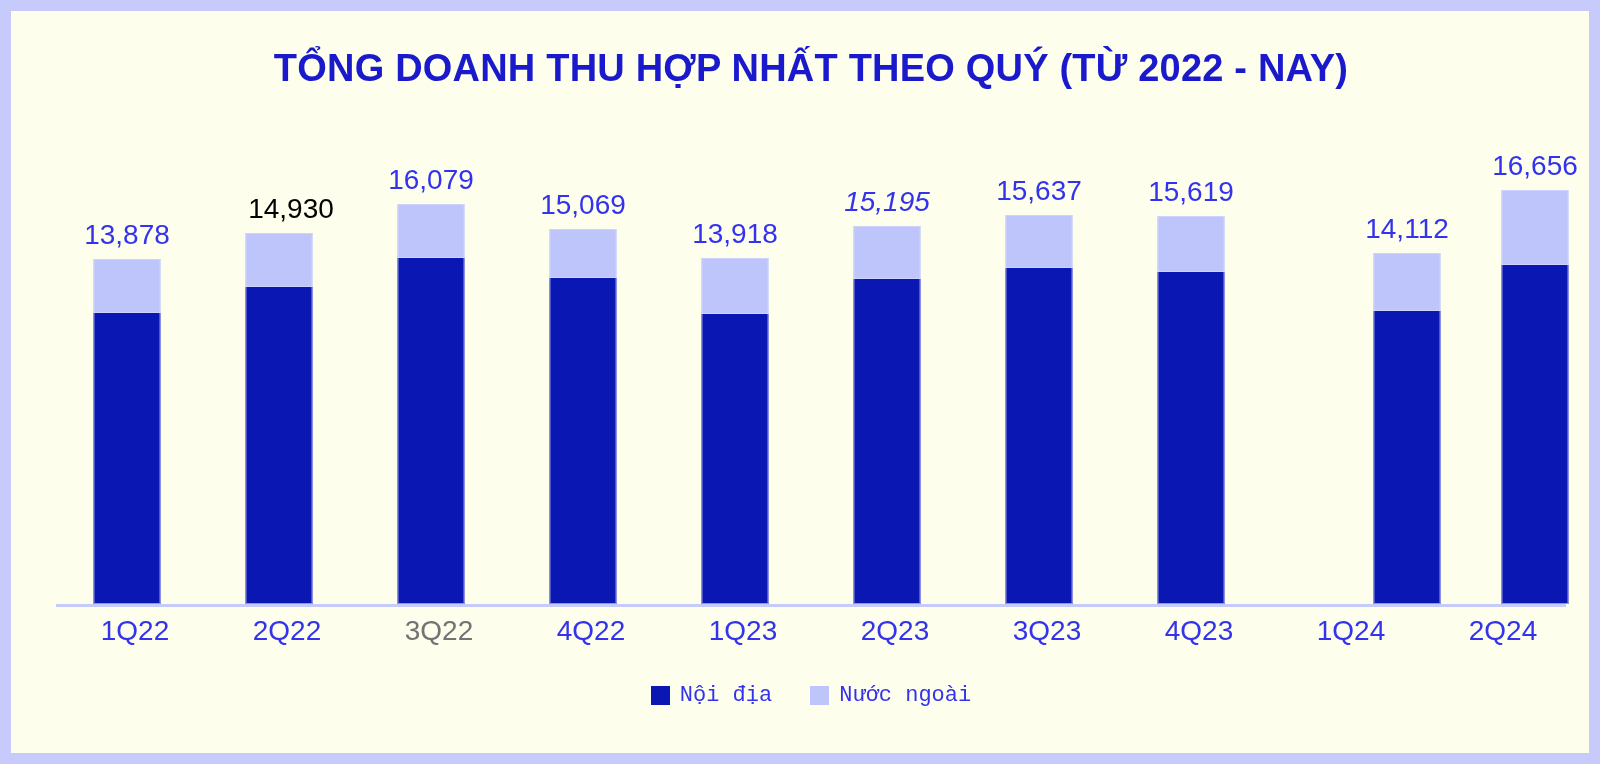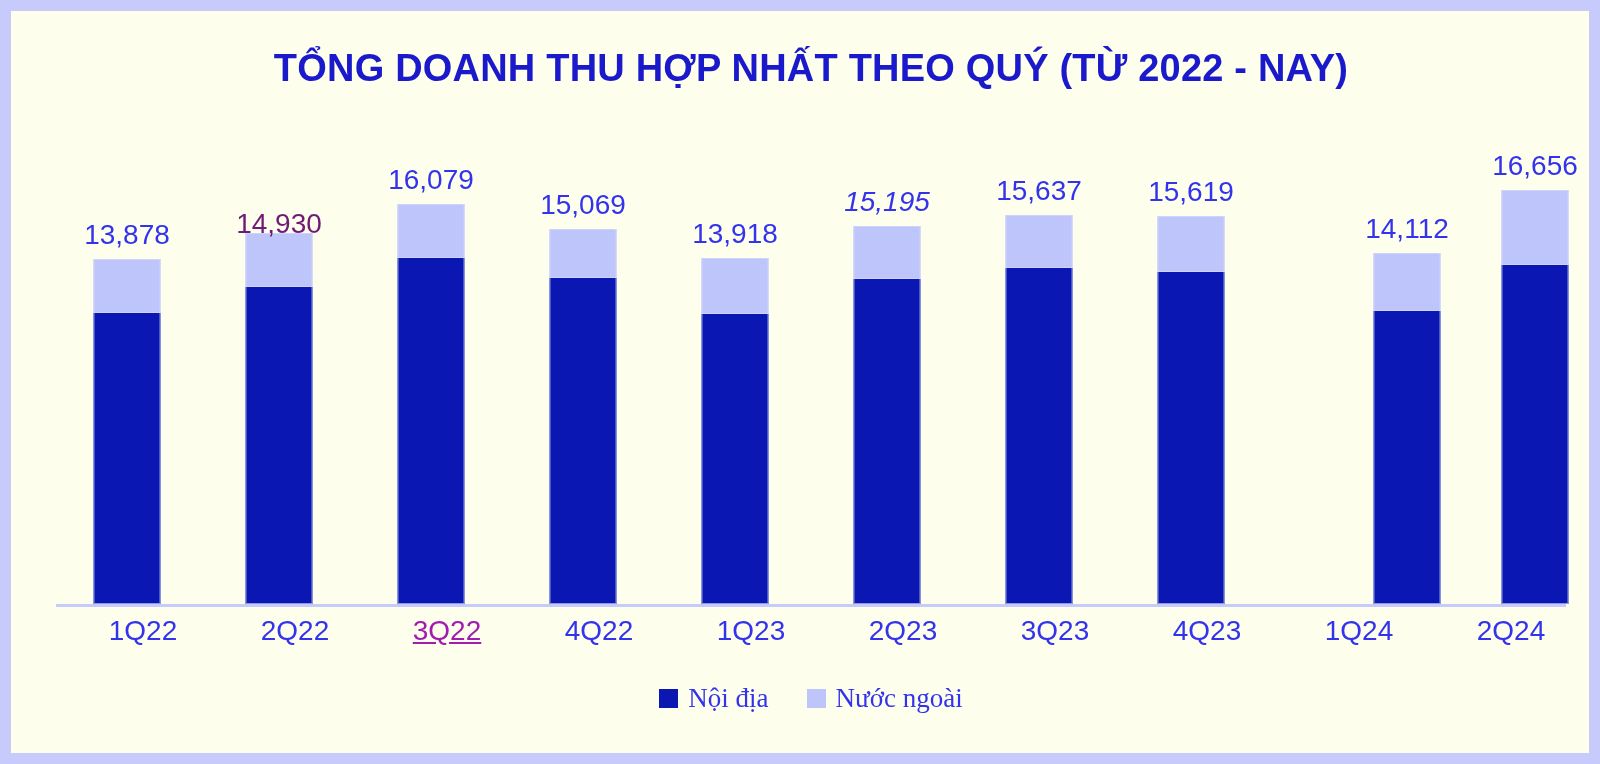--- a/index.html
+++ b/index.html
@@ -94,21 +94,21 @@
     transform: translateX(-50%);
     font-size: 28px;
     color: #3333EE;
     white-space: nowrap;
     font-family: "Liberation Sans", sans-serif;
   }
 
   
   #x-axis-labels {
     position: absolute;
-    left: 56px;
+    left: 48px;
     top: 604px;
     width: 1520px;
     height: 46px;
   }
 
   .x-tick-label {
     position: absolute;
     top: 0;
     width: 152px;
     text-align: center;
@@ -135,23 +135,23 @@
     gap: 10px;
   }
 
   .legend-swatch {
     width: 19px;
     height: 19px;
     display: inline-block;
   }
 
   .legend-label {
-    font-size: 27px;
+    font-size: 22px;
     color: #3333EE;
-    font-family: Liberation Serif, serif;
+    font-family: Liberation Mono, monospace;
     white-space: nowrap;
   }
 </style>
 </head>
 <body>
 
 <div id="chart-card">
 
   <div id="chart-title">TỔNG DOANH THU HỢP NHẤT THEO QUÝ (TỪ 2022 - NAY)</div>
 
@@ -163,21 +163,21 @@
           <div class="seg-foreign" style="height: 54.3847px; background: rgb(190, 197, 251);"></div>
           <div class="seg-domestic" style="height: 290.566px; background: rgb(10, 23, 179);"></div>
         </div>
         <div class="bar-total-label" style="bottom: 352.95px; color: rgb(51, 51, 238);">13,878</div>
       </div>
       <div class="bar-group" style="left: 152px;">
         <div class="bar-stack" style="height: 371.099px;">
           <div class="seg-foreign" style="height: 54.4344px; background: rgb(190, 197, 251);"></div>
           <div class="seg-domestic" style="height: 316.664px; background: rgb(10, 23, 179);"></div>
         </div>
-        <div class="bar-total-label" style="bottom: 364px; color: #701a75;">14,930</div>
+        <div class="bar-total-label" style="bottom: 379px; color: #000000; margin-left: 12px;">14,930</div>
       </div>
       <div class="bar-group" style="left: 304px; text-decoration: underline;">
         <div class="bar-stack" style="height: 399.658px;">
           <div class="seg-foreign" style="height: 53.1668px; background: rgb(190, 197, 251);"></div>
           <div class="seg-domestic" style="height: 346.491px; background: rgb(10, 23, 179);"></div>
         </div>
         <div class="bar-total-label" style="bottom: 407.658px; color: rgb(51, 51, 238);">16,079</div>
       </div>
       <div class="bar-group" style="left: 456px;">
         <div class="bar-stack" style="height: 374.554px;">
@@ -227,21 +227,21 @@
           <div class="seg-domestic" style="height: 339.035px; background: rgb(10, 23, 179);"></div>
         </div>
         <div class="bar-total-label" style="bottom: 422px; color: rgb(51, 51, 238);">16,656</div>
       </div>
     </div>
 
   <div id="x-axis-labels">
 
   <div class="x-tick-label" style="left: 0px; color: rgb(51, 51, 238);">1Q22</div>
       <div class="x-tick-label" style="left: 152px; color: rgb(51, 51, 238);">2Q22</div>
-      <div class="x-tick-label" style="left: 304px; color: #a21caf; text-decoration: underline;">3Q22</div>
+      <div class="x-tick-label" style="left: 304px; color: #737373;">3Q22</div>
       <div class="x-tick-label" style="left: 456px; color: rgb(51, 51, 238);">4Q22</div>
       <div class="x-tick-label" style="left: 608px; color: rgb(51, 51, 238);">1Q23</div>
       <div class="x-tick-label" style="left: 760px; color: rgb(51, 51, 238);">2Q23</div>
       <div class="x-tick-label" style="left: 912px; color: rgb(51, 51, 238);">3Q23</div>
       <div class="x-tick-label" style="left: 1064px; color: rgb(51, 51, 238);">4Q23</div>
       <div class="x-tick-label" style="left: 1216px; color: rgb(51, 51, 238);">1Q24</div>
       <div class="x-tick-label" style="left: 1368px; color: rgb(51, 51, 238);">2Q24</div>
     </div>
 
   <div id="legend">

